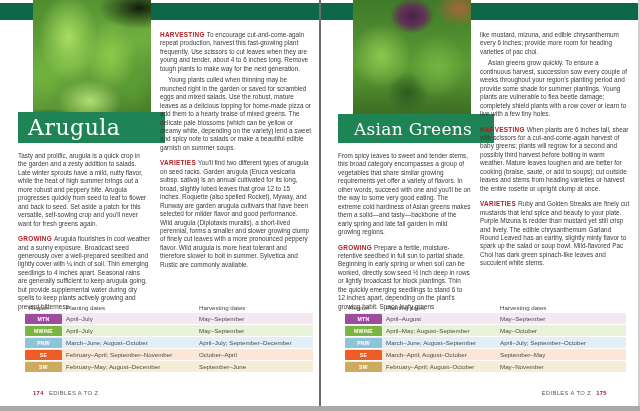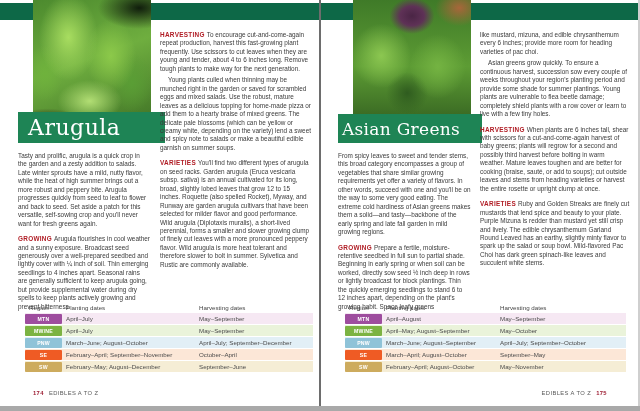--- a/index.html
+++ b/index.html
@@ -31,21 +31,21 @@
       radial-gradient(ellipse 42px 46px at 24% 42%, #8cc751 0%, rgba(140,199,81,0) 70%),
       radial-gradient(ellipse 40px 46px at 72% 50%, #74b342 0%, rgba(116,179,66,0) 70%),
       radial-gradient(ellipse 30px 30px at 46% 70%, #2f5c1f 0%, rgba(47,92,31,0) 70%),
       linear-gradient(180deg, #3f7a28 0%, #5d9c34 50%, #2f5a1e 100%);
   }
 
   
   .banner { position:absolute; background:#1e8455; color:#fff;
     font-family:"DejaVu Serif","Liberation Serif",serif; display:flex; align-items:center; }
   .banner-left  { left:18px; top:112px; width:137px; height:31px; font-size:22px; padding-left:10px; letter-spacing:0.5px; }
-  .banner-right { left:338px; top:114px; width:140px; height:29px; font-size:17px; padding-left:4px; letter-spacing:0.3px; }
+  .banner-right { left:338px; top:114px; width:140px; height:29px; font-size:17px; padding-left:16px; letter-spacing:0.3px; }
 
   
   .col { position:absolute; color:#3b3b3b; font-size:6.4px; line-height:1.32; text-align:left; }
   .col p { margin:0 0 7px 0; }
   .col p.indent { text-indent:8px; margin-top:-4px; }
   .shead { color:#b01c24; font-weight:bold; letter-spacing:0.3px; margin-right:2px; }
   .lp-col1 { left:18px;  top:152px; width:132px; }
   .lp-col2 { left:160px; top:31px;  width:151px; }
   .rp-col1 { left:338px; top:152px; width:133px; }
   .rp-col2 { left:480px; top:31px;  width:150px; }

